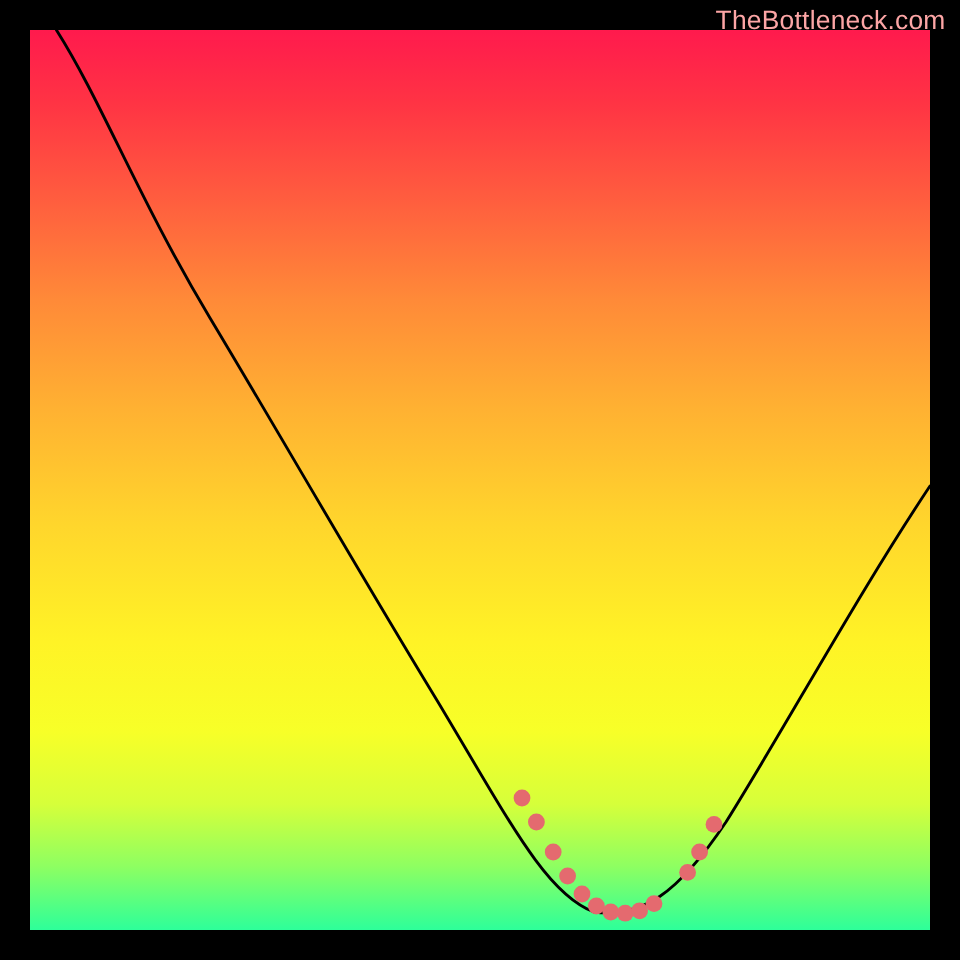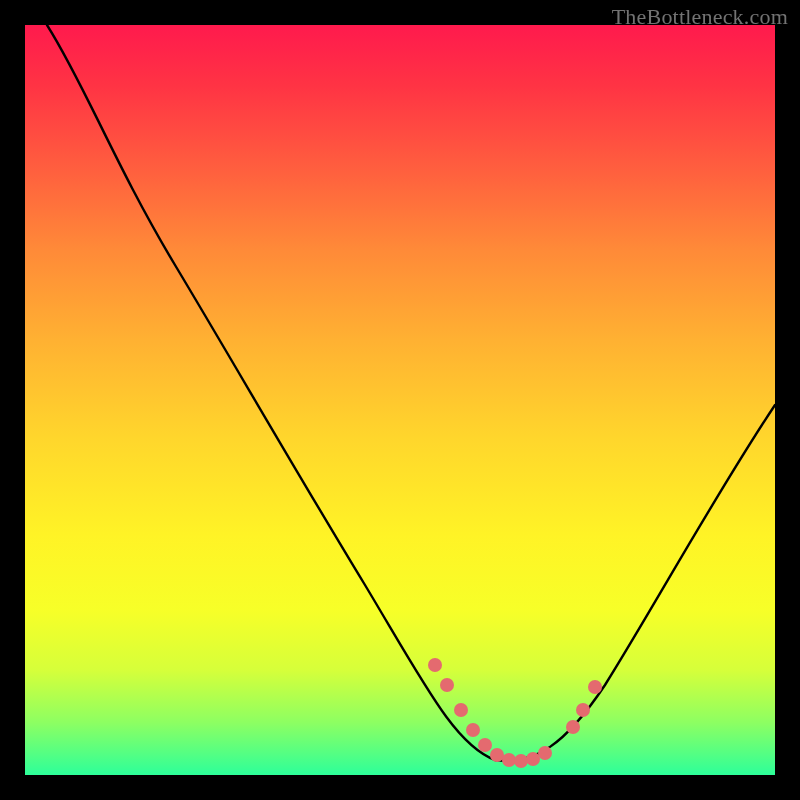--- a/index.html
+++ b/index.html
@@ -29,25 +29,24 @@
       #f7ff28 78%,
       #d6ff3a 86%,
       #8dff62 93%,
       #2dff9a 100%
     );
   }
   .watermark {
     position: absolute;
     top: 4px;
     right: 12px;
-    color: #737373;
+    color: #fca5a5;
     font-size: 22px;
     letter-spacing: 0.2px;
     font-weight: 500;
-    font-family: Liberation Serif, serif;
   }
   svg.curve {
     position: absolute;
     left: 0;
     top: 0;
   }
 </style>
 </head>
 <body>
 

